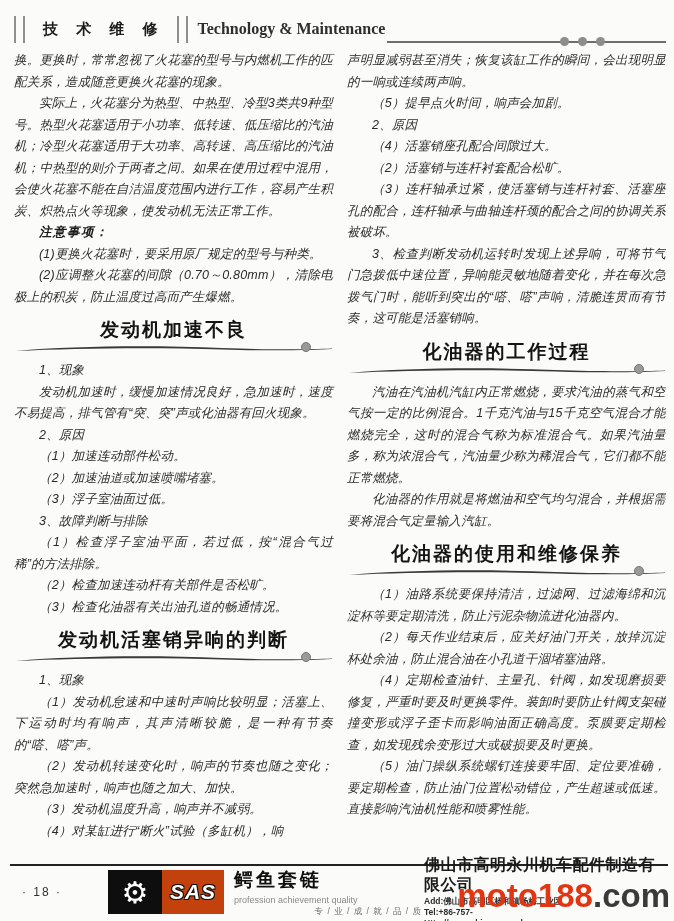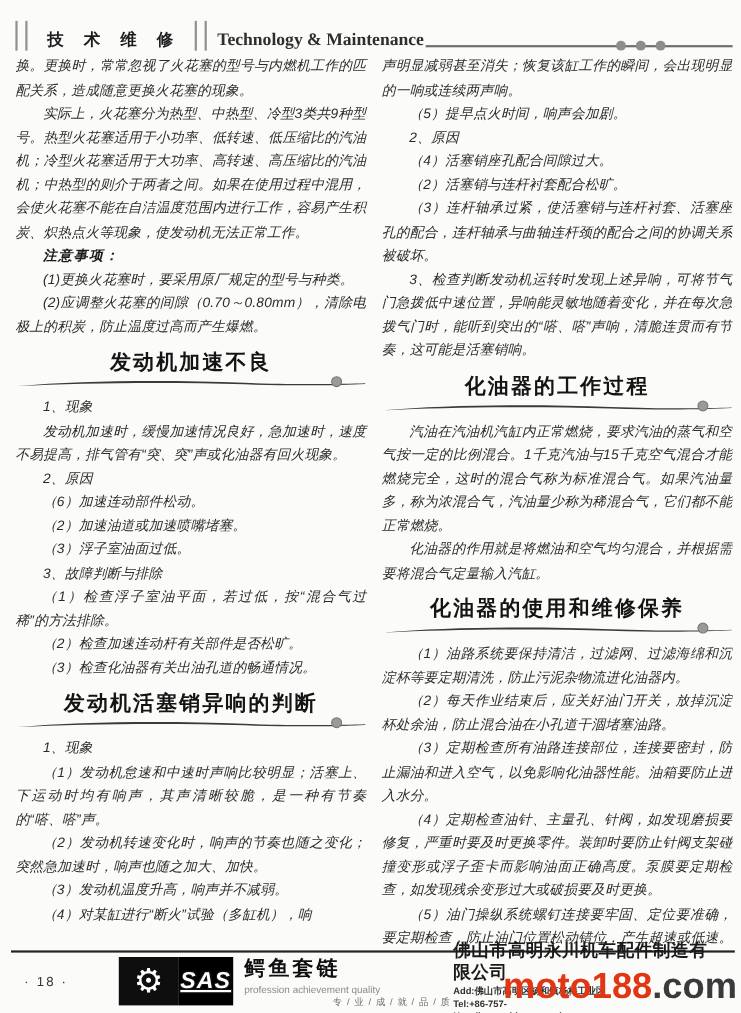--- a/index.html
+++ b/index.html
@@ -2,21 +2,21 @@
 <html><head>
 <meta charset="utf-8">
 <style>
   html,body{margin:0;padding:0;}
   body{
     width:674px;height:921px;position:relative;overflow:hidden;
     background:#fbfbfa;color:#2b2b2b;
     font-family:"Liberation Sans","DejaVu Sans",sans-serif;
   }
   
-  .header{position:absolute;top:12px;left:14px;right:8px;height:34px;display:flex;align-items:flex-end;}
+  .header{position:absolute;top:12px;left:14px;right:8px;height:34px;display:flex;align-items:center;}
   .dbar{width:7px;height:27px;border-left:2px solid #8f8f8f;border-right:2px solid #8f8f8f;}
   .h-cn{font-weight:bold;font-size:15px;letter-spacing:7px;color:#1c1c1c;margin:0 12px 0 18px;white-space:nowrap;}
   .h-en{font-family:"Liberation Serif","DejaVu Serif",serif;font-weight:bold;font-size:16px;color:#2e2e2e;margin-left:10px;white-space:nowrap;}
   .h-line{flex:1;position:relative;border-bottom:2px solid #6e6e6e;height:0;align-self:flex-start;margin-top:29px;margin-left:2px;}
   .hdot{position:absolute;top:-4px;width:9px;height:9px;border-radius:50%;background:#8d8d8d;}
   .hdot.d1{left:62%;} .hdot.d2{left:68.5%;} .hdot.d3{left:75%;}
   
   .columns{position:absolute;top:50px;left:14px;right:8px;height:812px;display:flex;gap:14px;overflow:hidden;}
   .col{width:322px;text-align:justify;}
   .para{font-size:12.5px;line-height:21.5px;letter-spacing:0.2px;color:#2b2b2b;font-style:italic;}
@@ -27,23 +27,23 @@
   .swoosh{position:relative;height:9px;margin-top:2px;}
   .swoosh svg{display:block;width:100%;height:9px;}
   .swoosh-dot{position:absolute;right:7%;top:-2px;width:8px;height:8px;border-radius:50%;background:#9a9a9a;border:1px solid #777;}
   
   .footer{position:absolute;left:10px;right:6px;top:864px;}
   .footer-rule{border-top:2px solid #222;}
   .footer-row{display:flex;align-items:center;height:52px;position:relative;}
   .page-num{width:86px;font-size:12px;color:#333;padding-left:12px;letter-spacing:2px;}
   .logo{display:flex;height:44px;}
   .logo-black{width:54px;background:#0e0e0e;color:#fff;display:flex;align-items:center;justify-content:center;font-size:30px;}
-  .logo-gray{width:50px;background:#000000;color:#fff;display:flex;align-items:center;justify-content:center;
+  .logo-gray{width:62px;background:#c2410c;color:#fff;display:flex;align-items:center;justify-content:center;
     font-weight:bold;font-style:italic;font-size:21px;letter-spacing:1px;
-    text-shadow:-1px 1px 0 #111,1px 1px 0 #111,1px -1px 0 #111,-1px -1px 0 #111;text-decoration:underline;}
+    text-shadow:-1px 1px 0 #111,1px 1px 0 #111,1px -1px 0 #111,-1px -1px 0 #111;}
   .brand-block{margin-left:10px;width:188px;}
   .brand{font-size:19px;font-weight:bold;color:#0f0f0f;letter-spacing:3px;}
   .slogan-en{font-size:9px;color:#8a8a8a;margin-top:2px;}
   .slogan-cn{font-size:8.5px;color:#6f6f6f;text-align:right;letter-spacing:1px;margin-top:1px;}
   .company-block{margin-left:2px;width:236px;line-height:1.3;}
   .company{font-size:16px;font-weight:bold;color:#1a1a1a;letter-spacing:0.5px;}
   .co-line{font-size:8.5px;color:#2d2d2d;font-weight:bold;}
   .watermark{position:absolute;right:-2px;top:11px;font-size:33px;font-weight:bold;letter-spacing:0;white-space:nowrap;}
   .wm-red{color:#e23512;}
   .wm-dark{color:#3a3a3a;}
@@ -75,21 +75,21 @@
         <div class="swoosh">
           <svg viewBox="0 0 322 9" preserveAspectRatio="none">
             <path d="M2,7 C60,1.8 140,1.2 210,4 C260,5.8 300,5.2 321,4.4 L321,5 C300,6.2 260,7 210,5.4 C140,3.2 60,4.2 2,7 Z" fill="#3a3a3a"></path>
           </svg>
           <span class="swoosh-dot"></span>
         </div>
       </div>
       <div class="para indent">1、现象</div>
       <div class="para indent">发动机加速时，缓慢加速情况良好，急加速时，速度不易提高，排气管有“突、突”声或化油器有回火现象。</div>
       <div class="para indent">2、原因</div>
-      <div class="para indent">（6）加速连动部件松动。</div>
+      <div class="para indent">（1）加速连动部件松动。</div>
       <div class="para indent">（2）加速油道或加速喷嘴堵塞。</div>
       <div class="para indent">（3）浮子室油面过低。</div>
       <div class="para indent">3、故障判断与排除</div>
       <div class="para indent">（1）检查浮子室油平面，若过低，按“混合气过稀”的方法排除。</div>
       <div class="para indent">（2）检查加速连动杆有关部件是否松旷。</div>
       <div class="para indent">（3）检查化油器有关出油孔道的畅通情况。</div>
       <div class="section-head">
         <h2>发动机活塞销异响的判断</h2>
         <div class="swoosh">
           <svg viewBox="0 0 322 9" preserveAspectRatio="none">
@@ -127,21 +127,20 @@
         <h2>化油器的使用和维修保养</h2>
         <div class="swoosh">
           <svg viewBox="0 0 322 9" preserveAspectRatio="none">
             <path d="M2,7 C60,1.8 140,1.2 210,4 C260,5.8 300,5.2 321,4.4 L321,5 C300,6.2 260,7 210,5.4 C140,3.2 60,4.2 2,7 Z" fill="#3a3a3a"></path>
           </svg>
           <span class="swoosh-dot"></span>
         </div>
       </div>
       <div class="para indent">（1）油路系统要保持清洁，过滤网、过滤海绵和沉淀杯等要定期清洗，防止污泥杂物流进化油器内。</div>
       <div class="para indent">（2）每天作业结束后，应关好油门开关，放掉沉淀杯处余油，防止混合油在小孔道干涸堵塞油路。</div>
-      <div class="para indent">（3）定期检查所有油路连接部位，连接要密封，防止漏油和进入空气，以免影响化油器性能。油箱要防止进入水分。</div>
       <div class="para indent">（4）定期检查油针、主量孔、针阀，如发现磨损要修复，严重时要及时更换零件。装卸时要防止针阀支架碰撞变形或浮子歪卡而影响油面正确高度。泵膜要定期检查，如发现残余变形过大或破损要及时更换。</div>
       <div class="para indent"><span>（5）油门操纵系统螺钉连接要牢固、定位要准确，要定期检查，防止油门位置松动错位，产生超速或低速。直接影响汽油机性能和喷雾性能。</span></div>
     </div>
 </div>
 
 <div class="footer">
   <div class="footer-rule"></div>
   <div class="footer-row">
     <div class="page-num">· 18 ·</div>
     <div class="logo">

